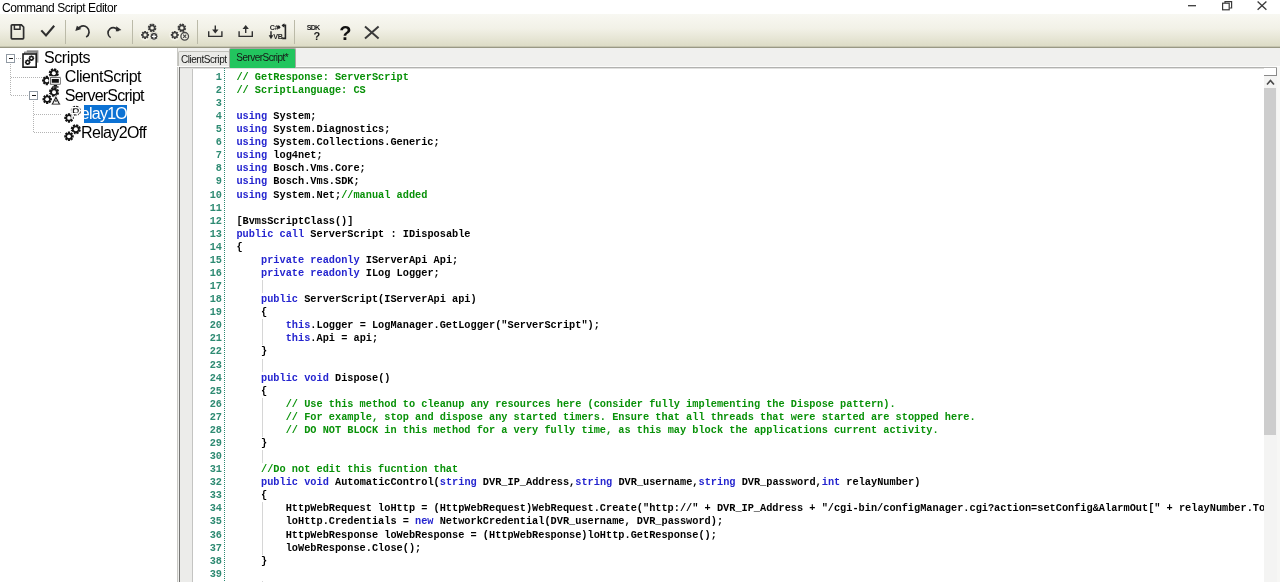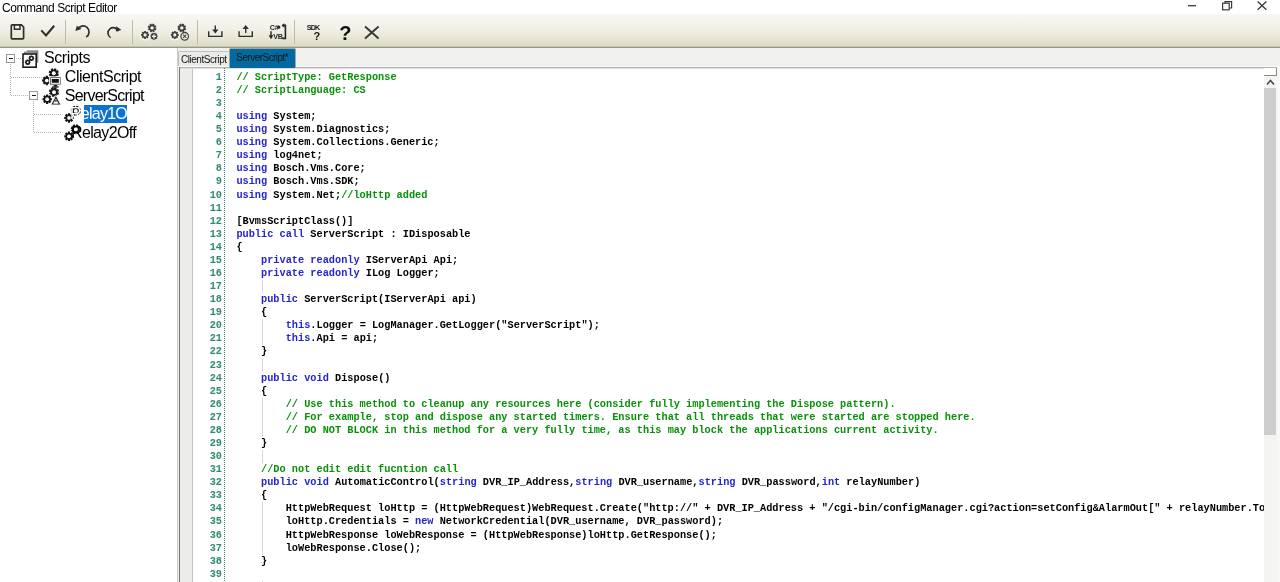--- a/index.html
+++ b/index.html
@@ -14,21 +14,21 @@
   #tbline2{left:0;top:47px;width:1280px;height:1px;background:#999884;}
   .sep{top:20px;width:1px;height:24px;background:#bbbaa8;}
   
   #rightbg{left:177px;top:48px;width:1103px;height:534px;background:#f0f0ee;}
   #treepanel{left:0;top:48px;width:177px;height:534px;background:#fff;}
   #splitline{left:177px;top:48px;width:1px;height:534px;background:#c9c9c5;}
   
   .tab{font-size:10px;color:#161616;text-align:center;}
   #tab1{left:177.5px;top:50.5px;width:50.5px;height:15.5px;background:#eaeae7;letter-spacing:-0.46px;
         border:1px solid #c2c2bc;border-bottom:none;border-radius:2px 2px 0 0;line-height:16px;}
-  #tab2{left:229px;top:48px;width:64.5px;height:19px;background:#0369a1;letter-spacing:-0.55px;
+  #tab2{left:229px;top:48px;width:64.5px;height:19px;background:#22c55e;letter-spacing:-0.55px;
         border:1px solid #a6a6a0;border-bottom:none;border-radius:2px 2px 0 0;line-height:17px;z-index:3;}
   #whiterow{left:177px;top:66px;width:1103px;height:1px;background:#fbfbfa;}
   
   #edtop1{left:179px;top:67px;width:1098px;height:1px;background:#b2b2b0;}
   #edtop2{left:179px;top:68px;width:1098px;height:1px;background:#e0e0de;}
   #edleft{left:179px;top:67px;width:1px;height:515px;background:#757573;}
   #edwhite{left:180px;top:69px;width:1097px;height:513px;background:#fff;}
   #edmargin{left:180px;top:69px;width:12px;height:513px;background:#ececea;border-right:1px solid #c4c4c2;}
   pre{margin:0;font-family:"Liberation Mono",monospace;font-weight:bold;
       font-size:10.27px;line-height:13.08px;}
@@ -180,51 +180,51 @@
 31
 32
 33
 34
 35
 36
 37
 38
 39</pre>
 
-  <pre class="abs" id="code"><span class="c">// ScriptType: GetResponse</span>
+  <pre class="abs" id="code"><span class="c">// GetResponse: ServerScript</span>
 <span class="c">// ScriptLanguage: CS</span>
 
 <span class="k">using</span> System;
 <span class="k">using</span> System.Diagnostics;
 <span class="k">using</span> System.Collections.Generic;
 <span class="k">using</span> log4net;
 <span class="k">using</span> Bosch.Vms.Core;
 <span class="k">using</span> Bosch.Vms.SDK;
-<span class="k">using</span> System.Net;<span class="c">//loHttp added</span>
+<span class="k">using</span> System.Net;<span class="c">//manual added</span>
 
 [BvmsScriptClass()]
 <span class="k">public</span> <span class="k">call</span> ServerScript : IDisposable
 {
     <span class="k">private</span> <span class="k">readonly</span> IServerApi Api;
     <span class="k">private</span> <span class="k">readonly</span> ILog Logger;
 
     <span class="k">public</span> ServerScript(IServerApi api)
     {
         <span class="k">this</span>.Logger = LogManager.GetLogger("ServerScript");
         <span class="k">this</span>.Api = api;
     }
 
     <span class="k">public</span> <span class="k">void</span> Dispose()
     {
         <span class="c">// Use this method to cleanup any resources here (consider fully implementing the Dispose pattern).</span>
         <span class="c">// For example, stop and dispose any started timers. Ensure that all threads that were started are stopped here.</span>
         <span class="c">// DO NOT BLOCK in this method for a very fully time, as this may block the applications current activity.</span>
     }
 
-    <span class="c">//Do not edit edit fucntion call</span>
+    <span class="c">//Do not edit this fucntion that</span>
     <span class="k">public</span> <span class="k">void</span> AutomaticControl(<span class="k">string</span> DVR_IP_Address,<span class="k">string</span> DVR_username,<span class="k">string</span> DVR_password,<span class="k">int</span> relayNumber)
     {
         HttpWebRequest loHttp = (HttpWebRequest)WebRequest.Create("http://" + DVR_IP_Address + "/cgi-bin/configManager.cgi?action=setConfig&amp;AlarmOut[" + relayNumber.ToString() + "]");
         loHttp.Credentials = <span class="k">new</span> NetworkCredential(DVR_username, DVR_password);
         HttpWebResponse loWebResponse = (HttpWebResponse)loHttp.GetResponse();
         loWebResponse.Close();
     }
     </pre>
 
   <div class="abs guide" style="top:280.1px;height:13.1px"></div>
@@ -305,13 +305,13 @@
     <use href="#gpair" transform="translate(72.4,66.4) scale(1.1)"></use>
 
     <use href="#gpair" transform="translate(72.4,84.8) scale(1.1)"></use>
   </svg>
 
   <div class="abs" style="left:84px;top:105.3px;width:42.5px;height:18.2px;background:#0c72d4;"></div>
   <div class="abs treelabel" style="left:44px;top:52.3px;letter-spacing:-0.41px;">Scripts</div>
   <div class="abs treelabel" style="left:64.8px;top:71.1px;letter-spacing:-0.46px;">ClientScript</div>
   <div class="abs treelabel" style="left:64.8px;top:89.5px;letter-spacing:-0.76px;text-align:center;">ServerScript</div>
   <div class="abs treelabel" style="left:70px;top:108.2px;letter-spacing:-0.75px;color:#fff;">Relay1Off</div>
-  <div class="abs treelabel" style="left:71px;top:126.6px;letter-spacing:-0.64px;">Relay2Off</div>
+  <div class="abs treelabel" style="left:81px;top:126.6px;letter-spacing:-0.64px;">Relay2Off</div>
 
 </body></html>

